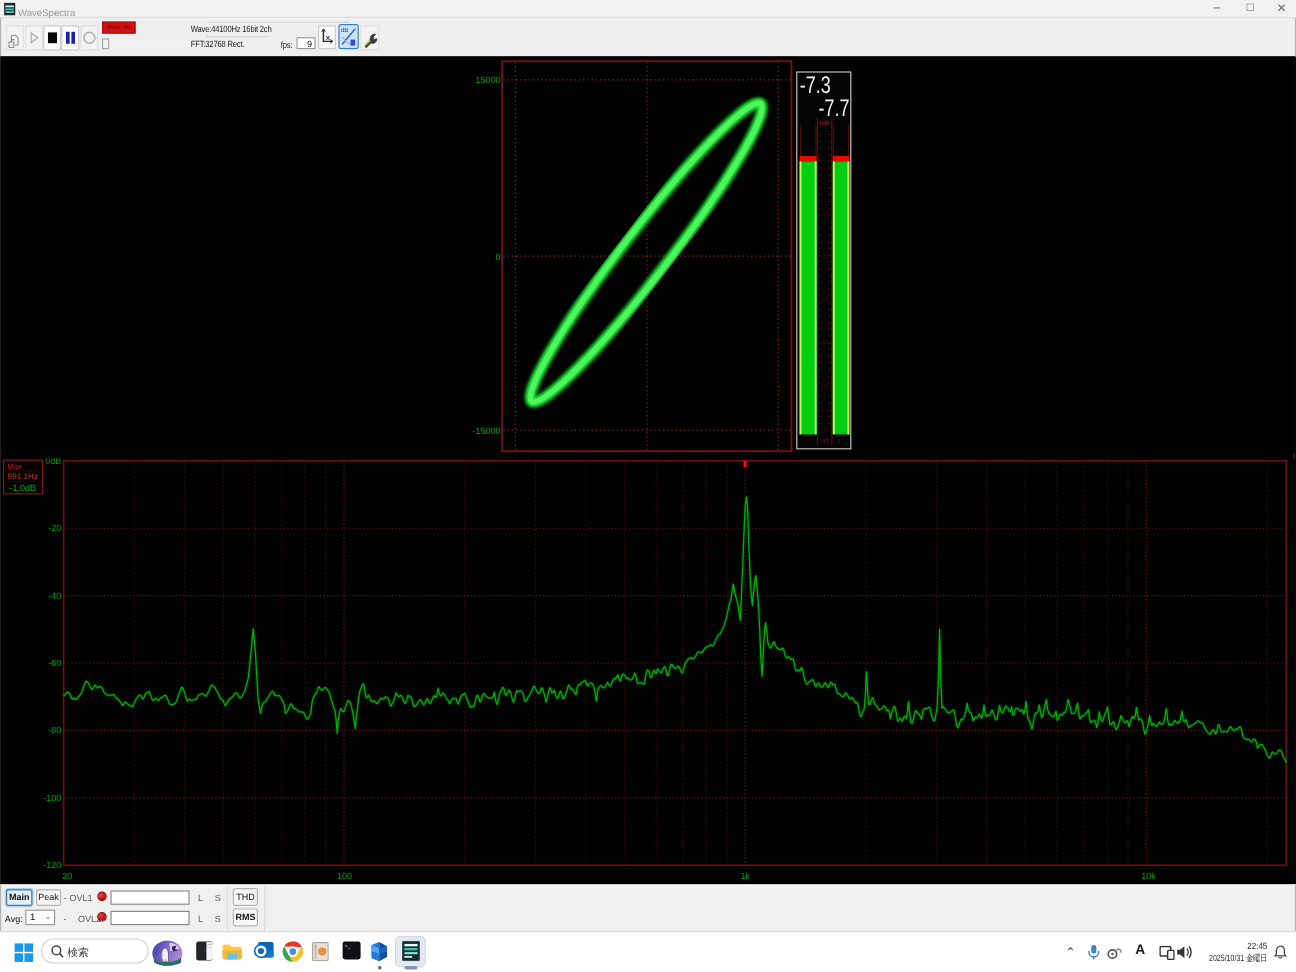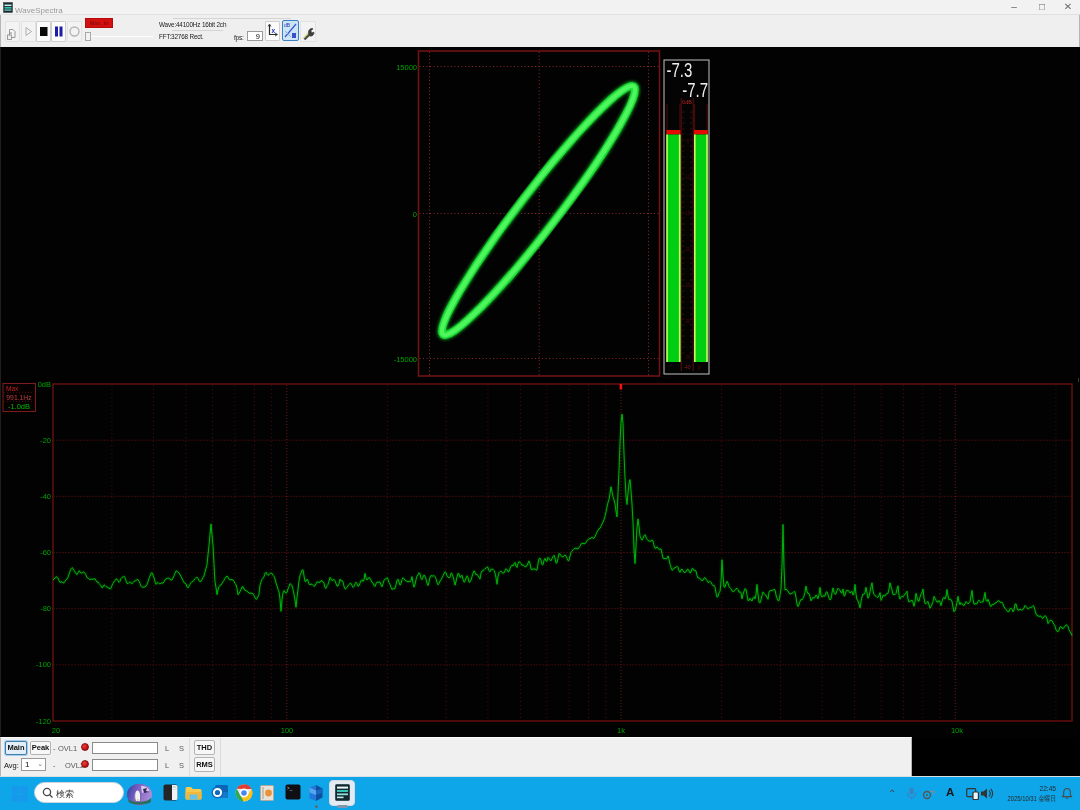--- a/index.html
+++ b/index.html
@@ -6,26 +6,26 @@
 .abs{position:absolute}
 #titlebar{left:0;top:0;width:1080px;height:15px;background:#f2f2f2;border-bottom:1px solid #e0e0e0}
 #titlebar .tt{position:absolute;left:15px;top:6px;font-size:8px;color:#9a9a9a}
 .winbtn{position:absolute;top:1px;font-size:10px;color:#696969;width:28px;text-align:center}
 #toolbar{left:0;top:15px;width:1080px;height:32px;background:#efefef;border-left:1px solid #b5b5b5;border-right:1px solid #b5b5b5}
 .tbtn{position:absolute;width:15px;height:21px;top:6px;background:#f3f3f3;border:1px solid #e2e2e2;border-radius:1px}
 .tbtn.raised{background:#fbfbfb;border:1px solid #cfcfcf}
 .tsmall{font-size:7.5px;letter-spacing:-0.2px;color:#1b1b1b;position:absolute;white-space:nowrap;transform:scaleX(0.85);transform-origin:0 0}
 #redbox{position:absolute;left:84px;top:3px;width:28px;height:10px;background:#d31010;border:1px solid #b30c0c;color:#8f0a0a;font-size:5.5px;line-height:9px;text-align:center;font-weight:bold;overflow:hidden}
 #blueb{position:absolute;left:281px;top:5px;width:17px;height:21px;background:#cde4f7;border:1px solid #3a7fc2;border-radius:2px}
-#ctrl{left:0;top:737px;width:912px;height:39px;background:#f0f0f0;border-top:1px solid #fbfbfb;border-left:1px solid #b5b5b5;border-right:1px solid #b5b5b5}
+#ctrl{left:0;top:737px;width:1080px;height:39px;background:#f0f0f0;border-top:1px solid #fbfbfb;border-left:1px solid #b5b5b5;border-right:1px solid #b5b5b5}
 .cbtn{position:absolute;font-size:7.5px;color:#111;background:#f7f7f7;border:1px solid #b4b4b4;border-radius:2px;text-align:center}
 .clbl{position:absolute;font-size:7.5px;color:#5a5a5a;white-space:nowrap}
 .cinput{position:absolute;width:66px;height:12px;background:#fff;border:1px solid #8a8a8a}
 .led{position:absolute;width:8px;height:8px;border-radius:50%;background:radial-gradient(circle at 35% 35%,#f04040,#b80b0b 70%);border:1px solid #861414}
-#taskbar{left:0;top:776px;width:1080px;height:34px;background:#0ea5e9;border-top:1px solid #dcdfe2}
+#taskbar{left:0;top:776px;width:1080px;height:34px;background:#ffffff;border-top:1px solid #dcdfe2}
 .tico{position:absolute;top:7px}
 .trlbl{position:absolute;font-size:8.5px;color:#2a2a2a;white-space:nowrap}
 svg{position:absolute;left:0;top:0}
 svg text{font-family:"Liberation Sans",sans-serif}
 .gm{stroke:#4c0d0d;stroke-width:1;stroke-dasharray:1 3}
 .gM{stroke:#6e1414;stroke-width:1;stroke-dasharray:1 2}
 .gl{fill:#00a400;font-size:7.5px}
 .ld{stroke:#8a2727;stroke-width:1;stroke-dasharray:1 2.5}
 .mt{stroke:#3e0b0b;stroke-width:1}
 .ml{fill:#4d0d0d;font-size:4.5px}
@@ -318,28 +318,28 @@
   <line x1="4" y1="392.3" x2="34.5" y2="392.3" stroke="#5d1313" stroke-width="0.8" stroke-dasharray="1 2"></line>
   <line x1="4" y1="401.3" x2="34.5" y2="401.3" stroke="#5d1313" stroke-width="0.8" stroke-dasharray="1 2"></line>
   <text x="6" y="390.5" fill="#c22222" font-size="6.5">Max</text>
   <text x="19" y="399.5" fill="#b84040" font-size="6.8" text-anchor="middle">991.1Hz</text>
   <text x="19" y="409" fill="#00bb00" font-size="7.5" text-anchor="middle">-1.0dB</text>
  </g>
 </svg>
 
 <div class="abs" id="ctrl">
  <div class="cbtn" style="left:4px;top:3px;width:22px;height:14px;line-height:12px;border:1px solid #3c7fb1;background:#e3eef9;box-shadow:0 0 0 1px #a8cbe8;font-weight:bold">Main</div>
- <div class="cbtn" style="left:29px;top:3px;width:21px;height:14px;line-height:12px;font-weight:bold">Peak</div>
+ <div class="cbtn" style="left:29px;top:3px;width:21px;height:14px;line-height:12px;font-weight:normal">Peak</div>
  <span class="clbl" style="left:52px;top:6px">-</span>
  <span class="clbl" style="left:57px;top:6px">OVL1</span>
  <div class="led" style="left:80px;top:5px"></div>
  <div class="cinput" style="left:91px;top:4px"></div>
  <span class="clbl" style="left:164px;top:6px">L</span>
  <span class="clbl" style="left:178px;top:6px">S</span>
- <div class="cbtn" style="left:193px;top:2px;width:21px;height:15px;line-height:13px;font-weight:bold">THD</div>
+ <div class="cbtn" style="left:193px;top:2px;width:21px;height:15px;line-height:13px;font-weight:normal">THD</div>
  <span class="clbl" style="left:3px;top:23px;color:#111">Avg:</span>
  <div class="abs" style="left:20px;top:20px;width:25px;height:13px;background:#fff;border:1px solid #999;font-size:8px;color:#111;padding:1px 0 0 3px">1<span style="position:absolute;right:2px;top:1px;color:#777;font-size:7px">⌄</span></div>
  <span class="clbl" style="left:52px;top:23px">-</span>
  <span class="clbl" style="left:64px;top:23px">OVL2</span>
  <div class="led" style="left:80px;top:22px"></div>
  <div class="cinput" style="left:91px;top:21px"></div>
  <span class="clbl" style="left:164px;top:23px">L</span>
  <span class="clbl" style="left:178px;top:23px">S</span>
  <div class="cbtn" style="left:193px;top:19px;width:21px;height:15px;line-height:13px;font-weight:bold">RMS</div>
  <div class="abs" style="left:188px;top:0;width:1px;height:39px;background:#dcdcdc"></div>

